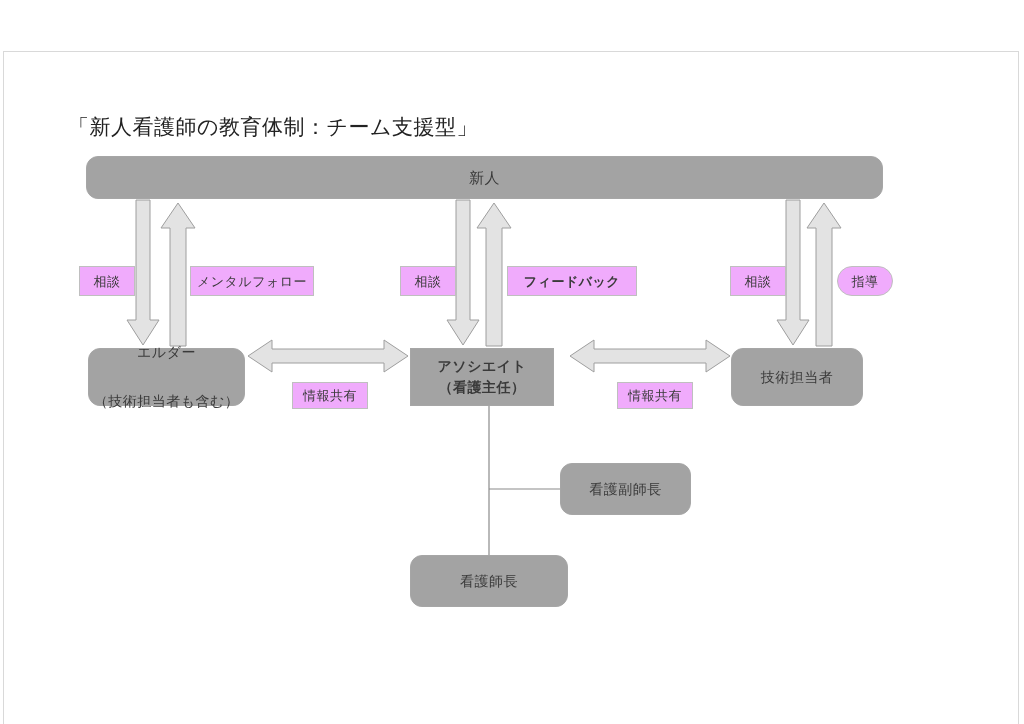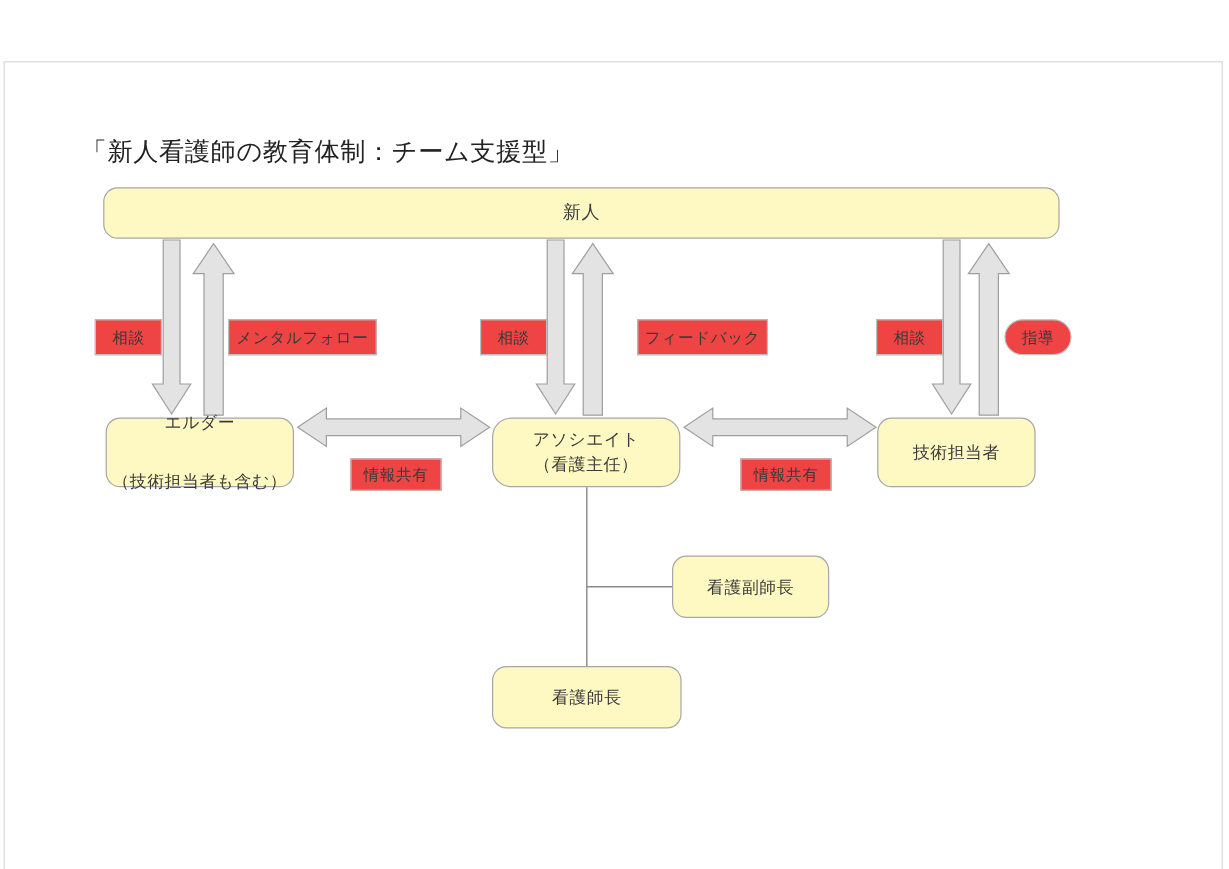--- a/index.html
+++ b/index.html
@@ -38,63 +38,63 @@
     color: #222222;
     white-space: nowrap;
     letter-spacing: 0.5px;
   }
   
   .node {
     position: absolute;
     box-sizing: border-box;
     border: 1px solid #a6a6a6;
     border-radius: 10px;
-    background: #fef9c3;
+    background: #a3a3a3;
     display: flex;
     flex-direction: column;
     align-items: center;
     justify-content: center;
     color: #3a3a3a;
     font-size: 14px;
     line-height: 21px;
     text-align: center;
     letter-spacing: 0.5px;
   }
   .node .line2 { display: block; }
 
   #node-newcomer {
     left: 86px; top: 108px; width: 797px; height: 43px;
     border-radius: 12px;
     font-size: 15px;
   }
   #node-elder   { left: 88px;  top: 300px; width: 157px; height: 58px; border-radius: 12px; gap: 28px; }
-  #node-associate { left: 410px; top: 300px; width: 157px; height: 58px; border-radius: 16px; }
+  #node-associate { left: 410px; top: 300px; width: 144px; height: 58px; border-radius: 0; font-weight: bold; }
   #node-tech    { left: 731px; top: 300px; width: 132px; height: 58px; border-radius: 12px; }
   #node-vice    { left: 560px; top: 415px; width: 131px; height: 52px; border-radius: 12px; }
   #node-chief   { left: 410px; top: 507px; width: 158px; height: 52px; border-radius: 12px; }
 
   
   .tag {
     position: absolute;
     box-sizing: border-box;
     border: 1px solid #bfbfbf;
-    background: #ef4444;
+    background: #f0abfc;
     color: #3a3a3a;
     font-size: 13px;
     line-height: 13px;
     display: flex;
     align-items: center;
     justify-content: center;
     letter-spacing: 0.5px;
     white-space: nowrap;
   }
   #tag-consult-left   { left: 79px;  top: 218px; width: 56px;  height: 30px; }
   #tag-mental         { left: 190px; top: 218px; width: 124px; height: 30px; }
   #tag-consult-mid    { left: 400px; top: 218px; width: 56px;  height: 30px; }
-  #tag-feedback       { left: 531px; top: 218px; width: 109px; height: 30px; }
+  #tag-feedback       { left: 507px; top: 218px; width: 130px; height: 30px; font-weight: bold; }
   #tag-consult-right  { left: 730px; top: 218px; width: 56px;  height: 30px; }
   #tag-guidance       { left: 837px; top: 218px; width: 56px;  height: 30px; border-radius: 15px; }
   #tag-share-left     { left: 292px; top: 334px; width: 76px;  height: 27px; }
   #tag-share-right    { left: 617px; top: 334px; width: 76px;  height: 27px; }
 
   
   #arrow-layer {
     position: absolute;
     left: 0; top: 0;
     width: 1024px; height: 724px;

